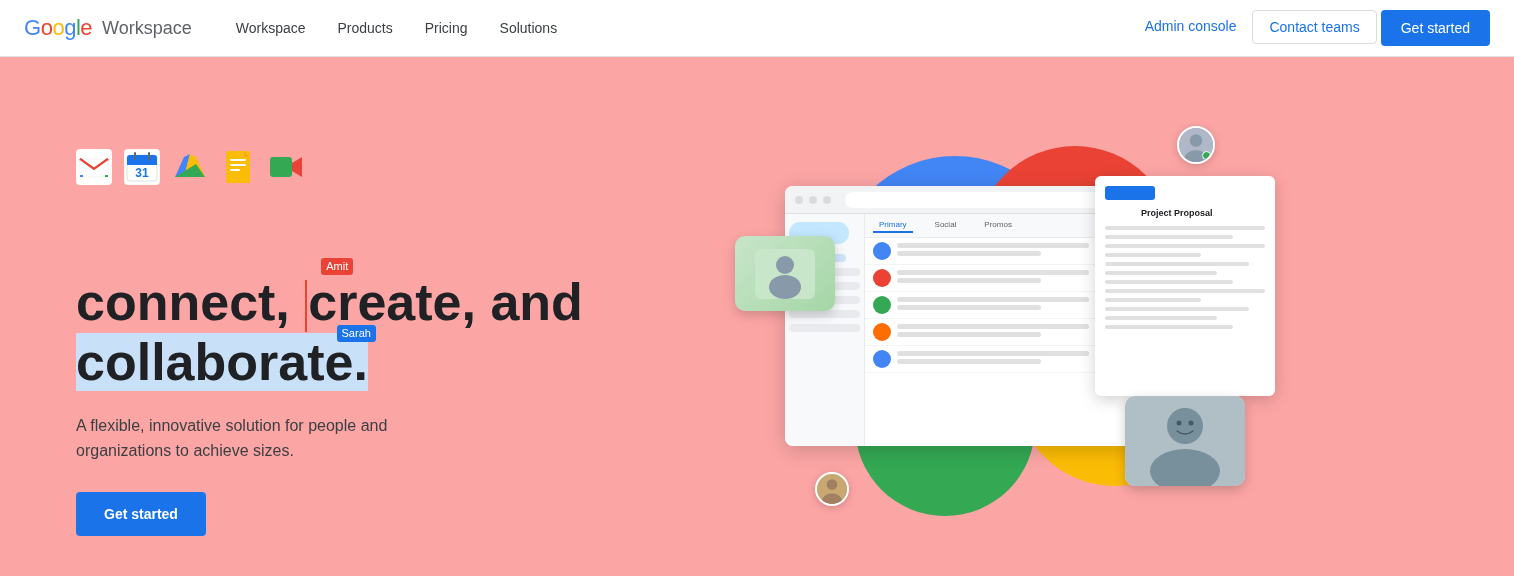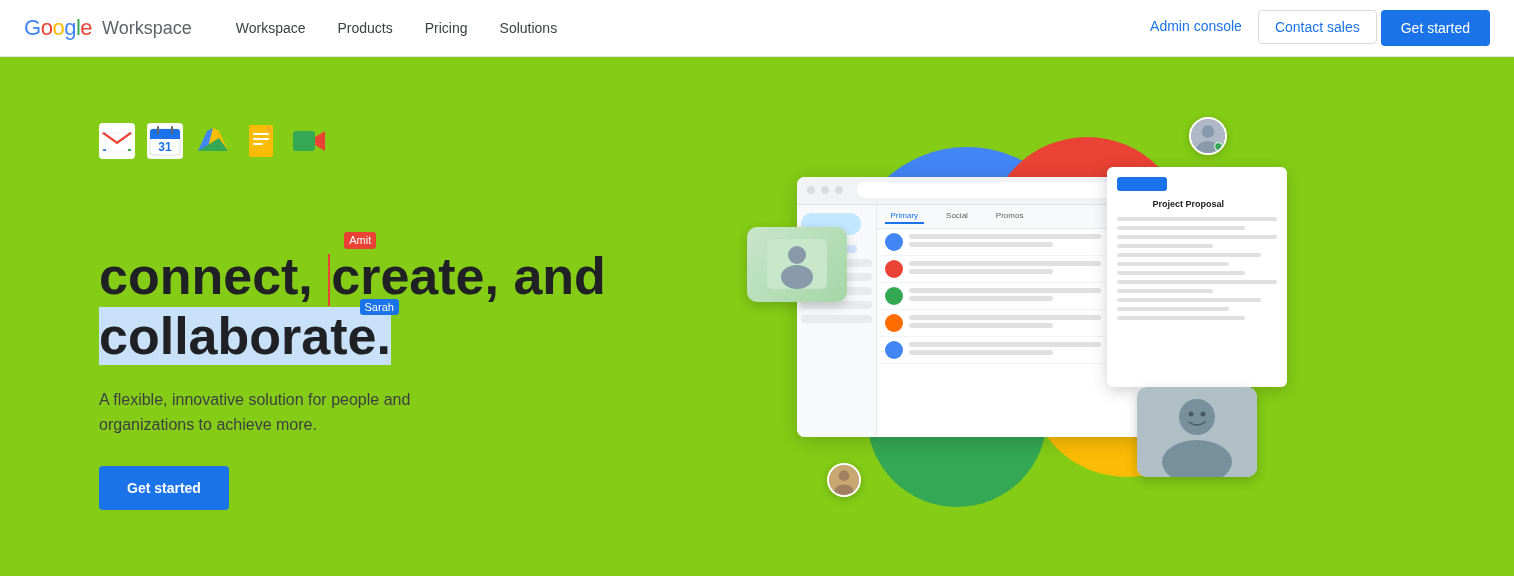--- a/index.html
+++ b/index.html
@@ -86,23 +86,23 @@
       background: #1a73e8;
       border: none;
       border-radius: 4px;
       cursor: pointer;
       padding: 10px 20px;
     }
 
     
     .hero {
       display: flex;
-      align-items: center;
-      padding: 40px 180px 40px 99px;
-      background: #84cc16;
+      align-items: flex-end;
+      padding: 40px 180px 40px 76px;
+      background: #fca5a5;
       min-height: 519px;
       position: relative;
     }
     .hero-left {
       flex: 1;
       max-width: 600px;
     }
     .product-icons {
       display: flex;
       gap: 12px;
@@ -484,21 +484,21 @@
     <span class="workspace-text">Workspace</span>
   </a>
   <nav class="navbar-nav">
     <a class="nav-item">Workspace</a>
     <a class="nav-item">Products</a>
     <a class="nav-item">Pricing</a>
     <a class="nav-item">Solutions</a>
   </nav>
   <div class="navbar-actions">
     <button class="btn-admin">Admin console</button>
-    <button class="btn-contact">Contact sales</button>
+    <button class="btn-contact">Contact teams</button>
     <button class="btn-started">Get started</button>
   </div>
 </nav>
 
 <section class="hero">
   <div class="hero-left">
     
     <div class="product-icons">
 
       <div class="icon-gmail">
@@ -557,21 +557,21 @@
     <h1 class="hero-heading">
       <br>
       <span>
         <span>connect, </span><span class="cursor-line"><span class="cursor-tag">Amit</span></span><span>create, and</span>
       </span><br>
       <span class="highlight" style="position:relative;">
         <span>collaborate.</span><span class="sarah-tag">Sarah</span>
       </span>
     </h1>
 
-    <p class="hero-subtext">A flexible, innovative solution for people and organizations to achieve more.</p>
+    <p class="hero-subtext">A flexible, innovative solution for people and organizations to achieve sizes.</p>
 
     <button class="btn-hero-started">Get started</button>
   </div>
 
   <div class="hero-right">
     <div class="hero-illustration">
 
       <div class="circle-blue"></div>
       <div class="circle-red"></div>
       <div class="circle-yellow"></div>

